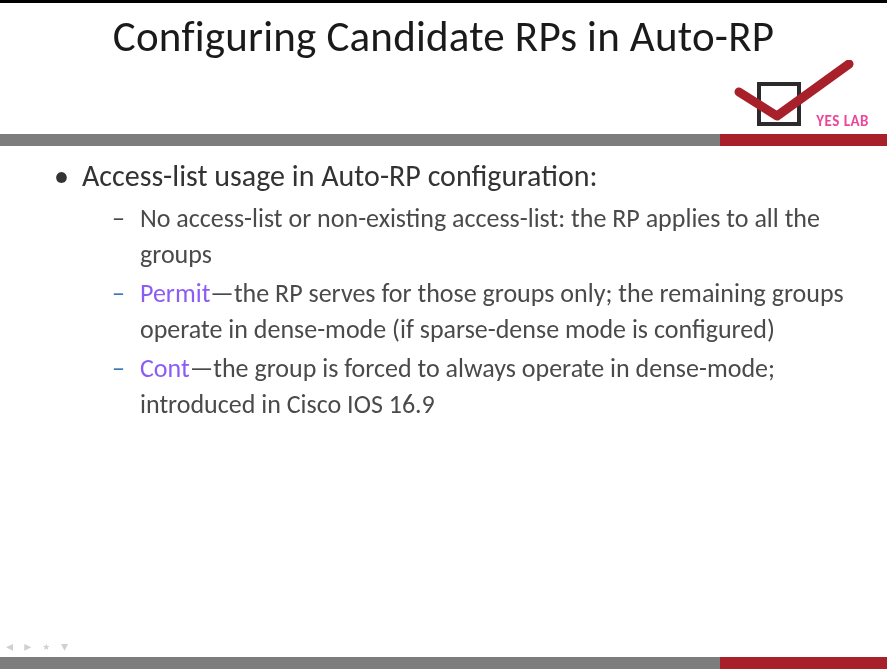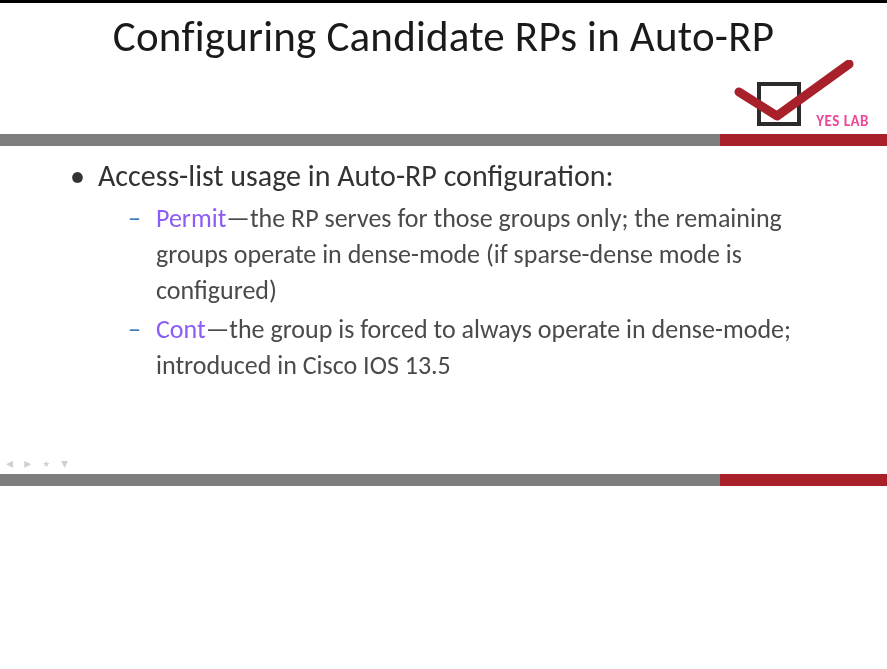--- a/index.html
+++ b/index.html
@@ -10,21 +10,21 @@
     font-family: Calibri, "Segoe UI", Arial, sans-serif;
     background: #ffffff;
     color: #3a3a3a;
     overflow: hidden;
     position: relative;
   }
 
   .slide {
     position: relative;
     width: 887px;
-    height: 486px;
+    height: 669px;
     background: #fff;
   }
 
   .top-rule {
     position: absolute;
     top: 0;
     left: 0;
     right: 0;
     height: 3px;
     background: #000;
@@ -83,21 +83,21 @@
     right: 0;
     top: 0;
     height: 12px;
     width: 167px;
     background: #a8202a;
   }
 
   .body {
     position: absolute;
     top: 156px;
-    left: 64px;
+    left: 48px;
     right: 40px;
   }
 
   ul.lvl1 {
     list-style: none;
     margin: 0;
     padding: 0;
   }
   ul.lvl1 > li {
     position: relative;
@@ -202,25 +202,28 @@
   <div class="divider">
     <div class="grey"></div>
     <div class="red"></div>
   </div>
 
   <div class="body">
     <ul class="lvl1">
       <li>
         <span>Access-list usage in Auto-RP configuration:</span>
         <ul class="lvl2">
+          <li>
+            <span>No access-list or non-existing access-list: the RP applies to all the groups</span>
+          </li>
           <li class="kw">
             <span class="kw-word">Permit</span><span>—the RP serves for those groups only; the remaining groups operate in dense-mode (if sparse-dense mode is configured)</span>
           </li>
           <li class="kw">
-            <span class="kw-word">Cont</span><span>—the group is forced to always operate in dense-mode; introduced in Cisco IOS 13.5</span>
+            <span class="kw-word">Cont</span><span>—the group is forced to always operate in dense-mode; introduced in Cisco IOS 16.9</span>
           </li>
         </ul>
       </li>
     </ul>
   </div>
 
   <div class="footer-controls">◂ ▸ ⭑ ▾</div>
 
   <div class="footer-bar">
     <div class="grey"></div>

